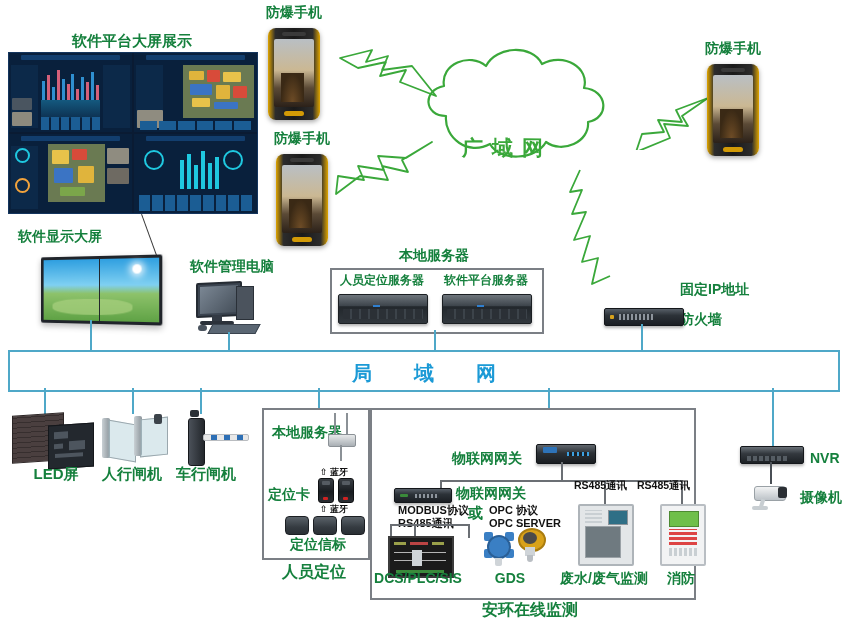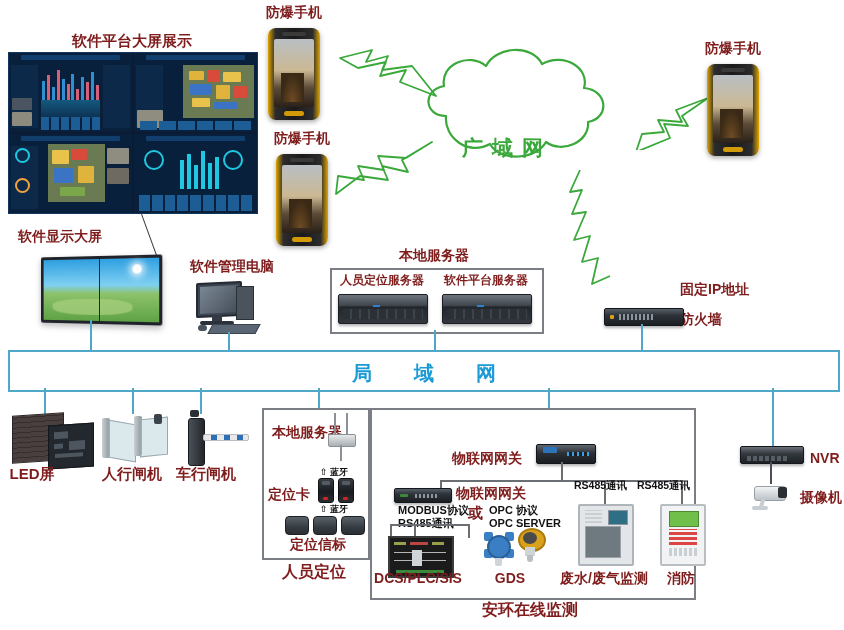--- a/index.html
+++ b/index.html
@@ -1,19 +1,19 @@
 <!DOCTYPE html>
 <html><head>
 <meta charset="utf-8">
 <style>
   html,body{margin:0;padding:0;background:#fff;}
   body{width:844px;height:630px;position:relative;overflow:hidden;
        font-family:"Liberation Sans","DejaVu Sans",sans-serif;}
   .stage{position:absolute;left:0;top:0;width:844px;height:630px;}
-  .lbl{position:absolute;font-weight:bold;color:#7f1d1d;white-space:nowrap;}
+  .lbl{position:absolute;font-weight:bold;color:#15803d;white-space:nowrap;}
   .lbl.c{transform:translateX(-50%);text-align:center;}
   
   .dash{position:absolute;left:8px;top:52px;width:248px;height:160px;
         background:#0a1b33;border:1px solid #14355e;
         display:grid;grid-template-columns:1fr 1fr;grid-template-rows:1fr 1fr;gap:2px;}
   .dpane{position:relative;background:#09203c;overflow:hidden;}
   .dhdr{position:absolute;top:2px;left:10%;width:80%;height:5px;background:#123e6e;border-radius:1px;}
   .dside{position:absolute;top:12px;width:22%;bottom:4px;background:#0c2949;}
   .dside.l{left:2px;} .dside.r{right:2px;}
   .dchart{position:absolute;left:26%;right:26%;top:12px;height:46%;}
@@ -395,21 +395,21 @@
   <div class="vl" style="left:548px;top:388px;height:20px;"></div>
   <div class="vl" style="left:772px;top:388px;height:58px;"></div>
 
   <div class="ledpanel"></div>
   <div class="ledback">
     <i style="left:5px;top:6px;width:14px;height:7px;"></i>
     <i style="left:5px;top:18px;width:9px;height:5px;"></i>
     <i style="left:20px;top:16px;width:16px;height:9px;"></i>
     <i style="left:6px;top:28px;width:28px;height:4px;"></i>
   </div>
-  <div class="lbl c" style="left:32px;top:465px;font-size:15px;">LED屏</div>
+  <div class="lbl c" style="left:56px;top:465px;font-size:15px;">LED屏</div>
 
   <div class="gate" style="left:96px;top:414px;width:72px;height:50px;">
     <span class="post" style="left:6px;top:4px;"></span>
     <span class="glass" style="left:12px;top:8px;transform:skewY(10deg);"></span>
     <span class="post" style="left:38px;top:2px;"></span>
     <span class="glass" style="left:44px;top:4px;transform:skewY(-6deg);"></span>
     <span style="position:absolute;left:58px;top:0px;width:8px;height:10px;background:#3c434a;border-radius:2px;"></span>
   </div>
   <div class="lbl c" style="left:132px;top:465px;font-size:15px;">人行闸机</div>
 

